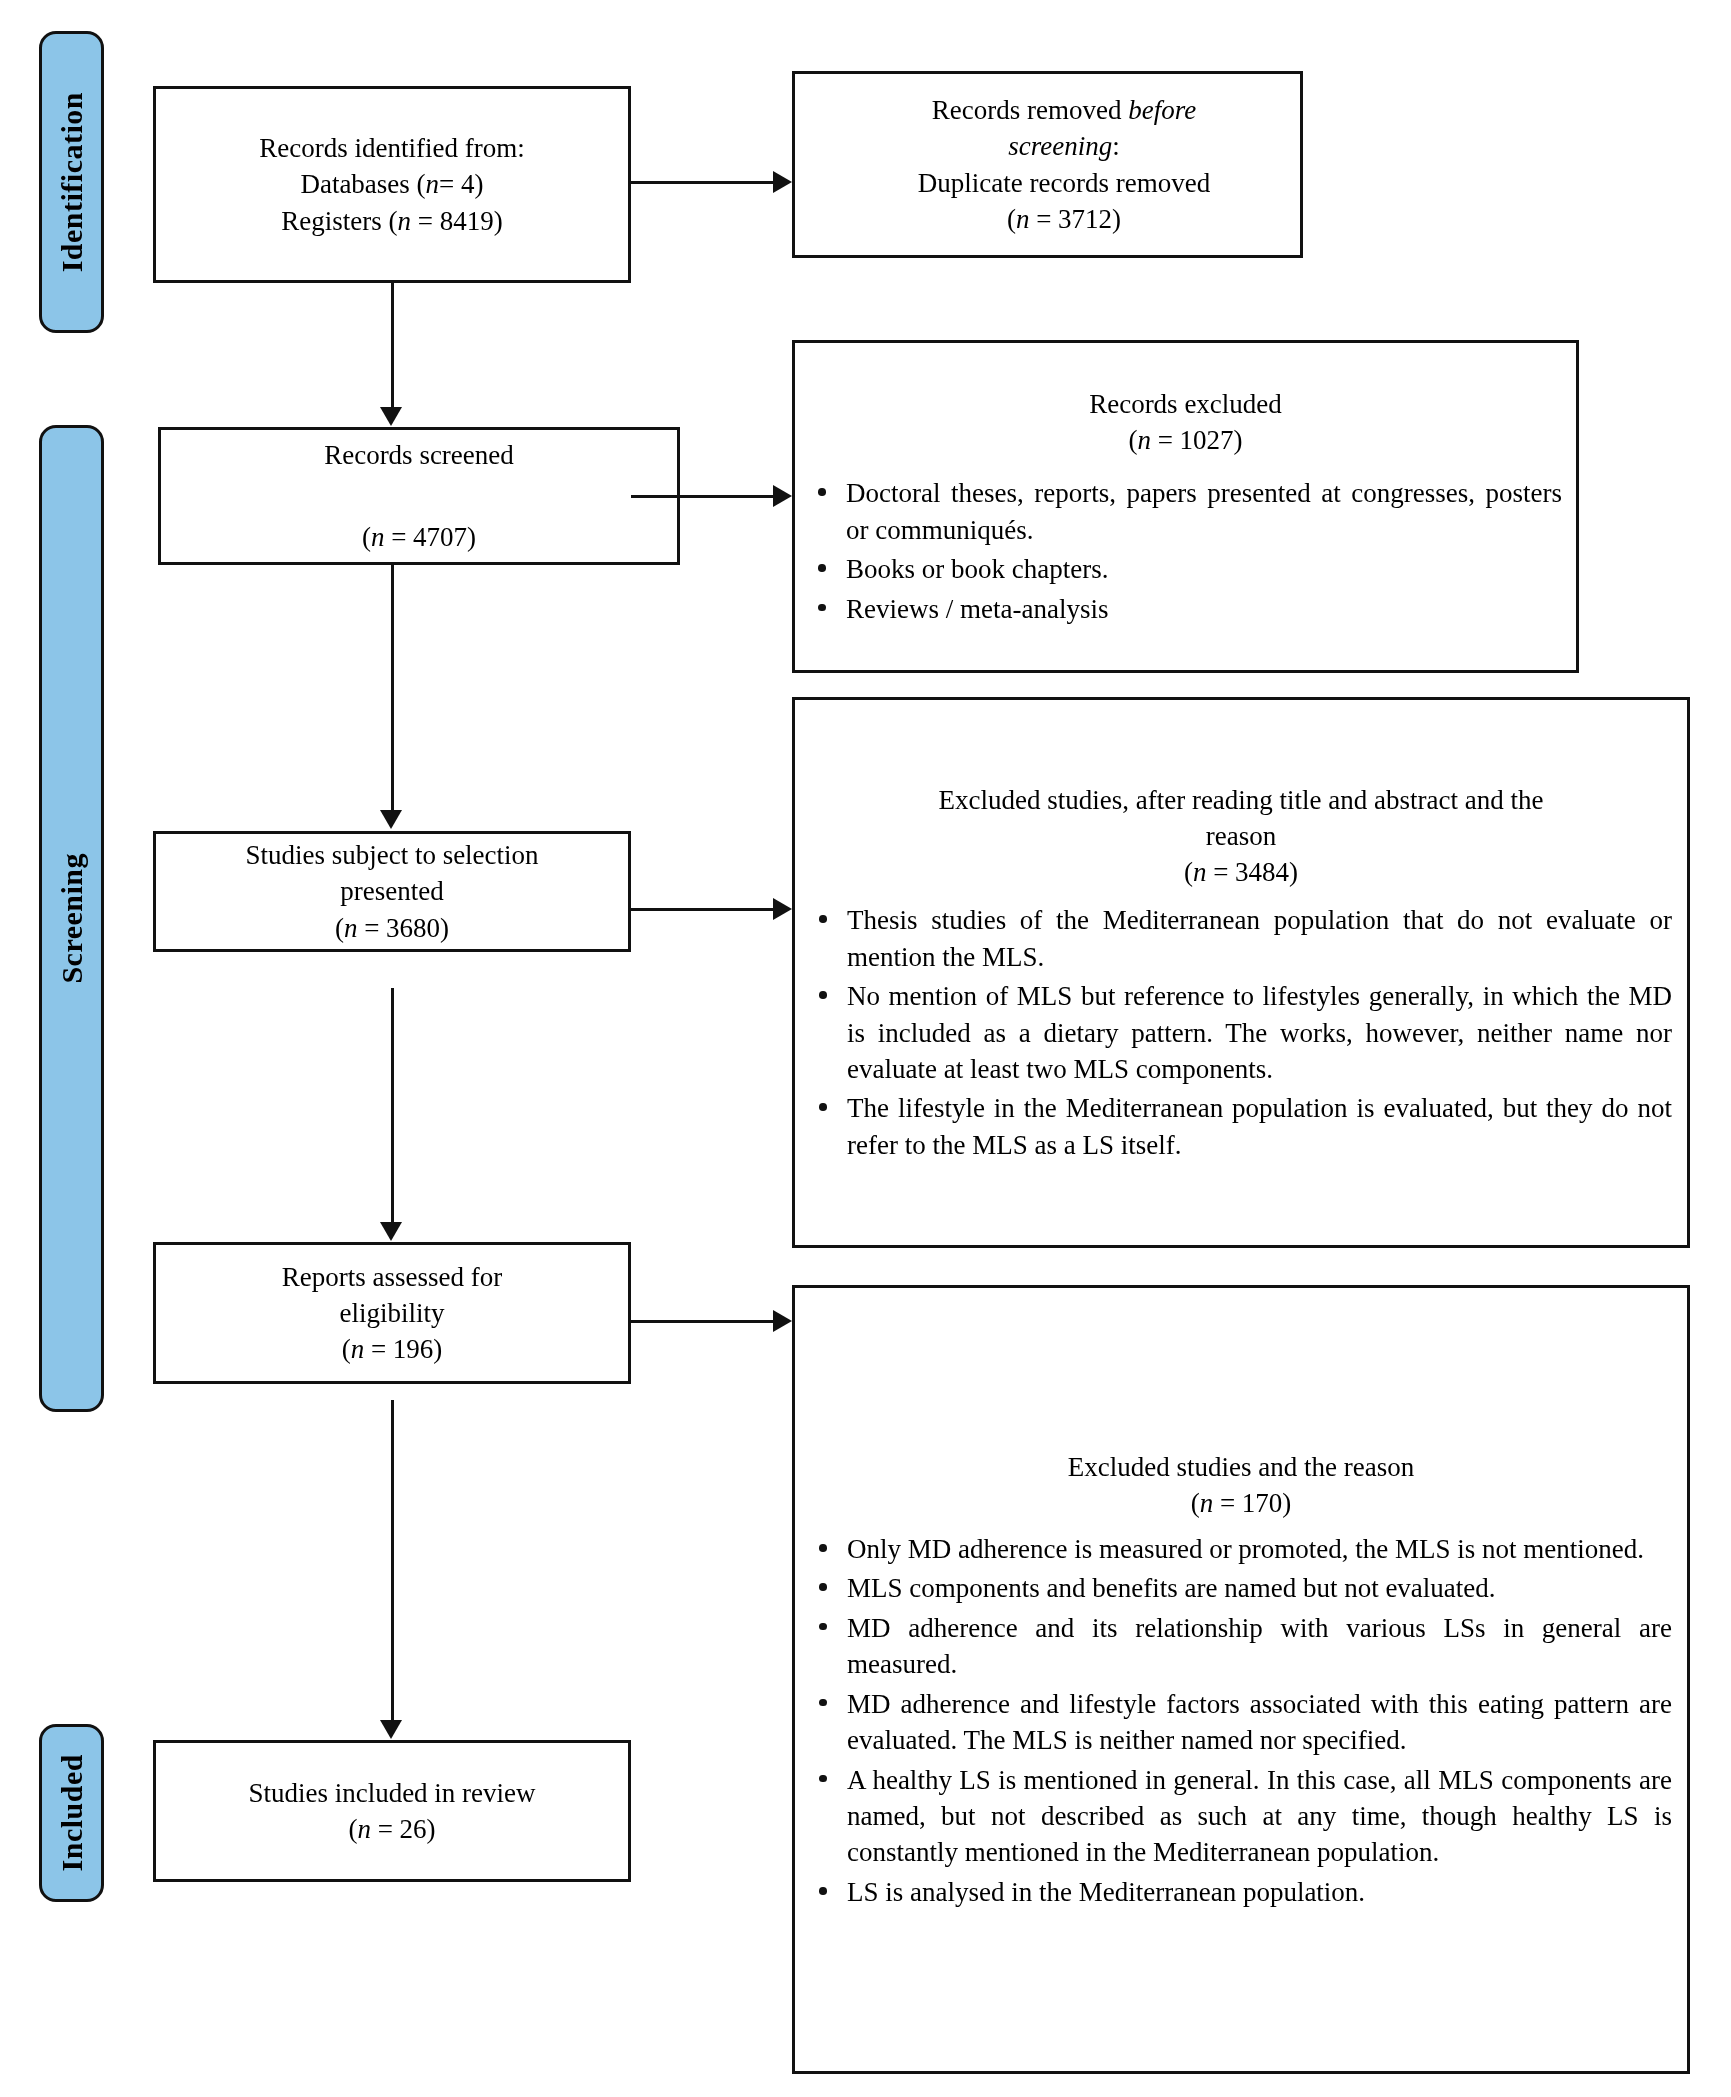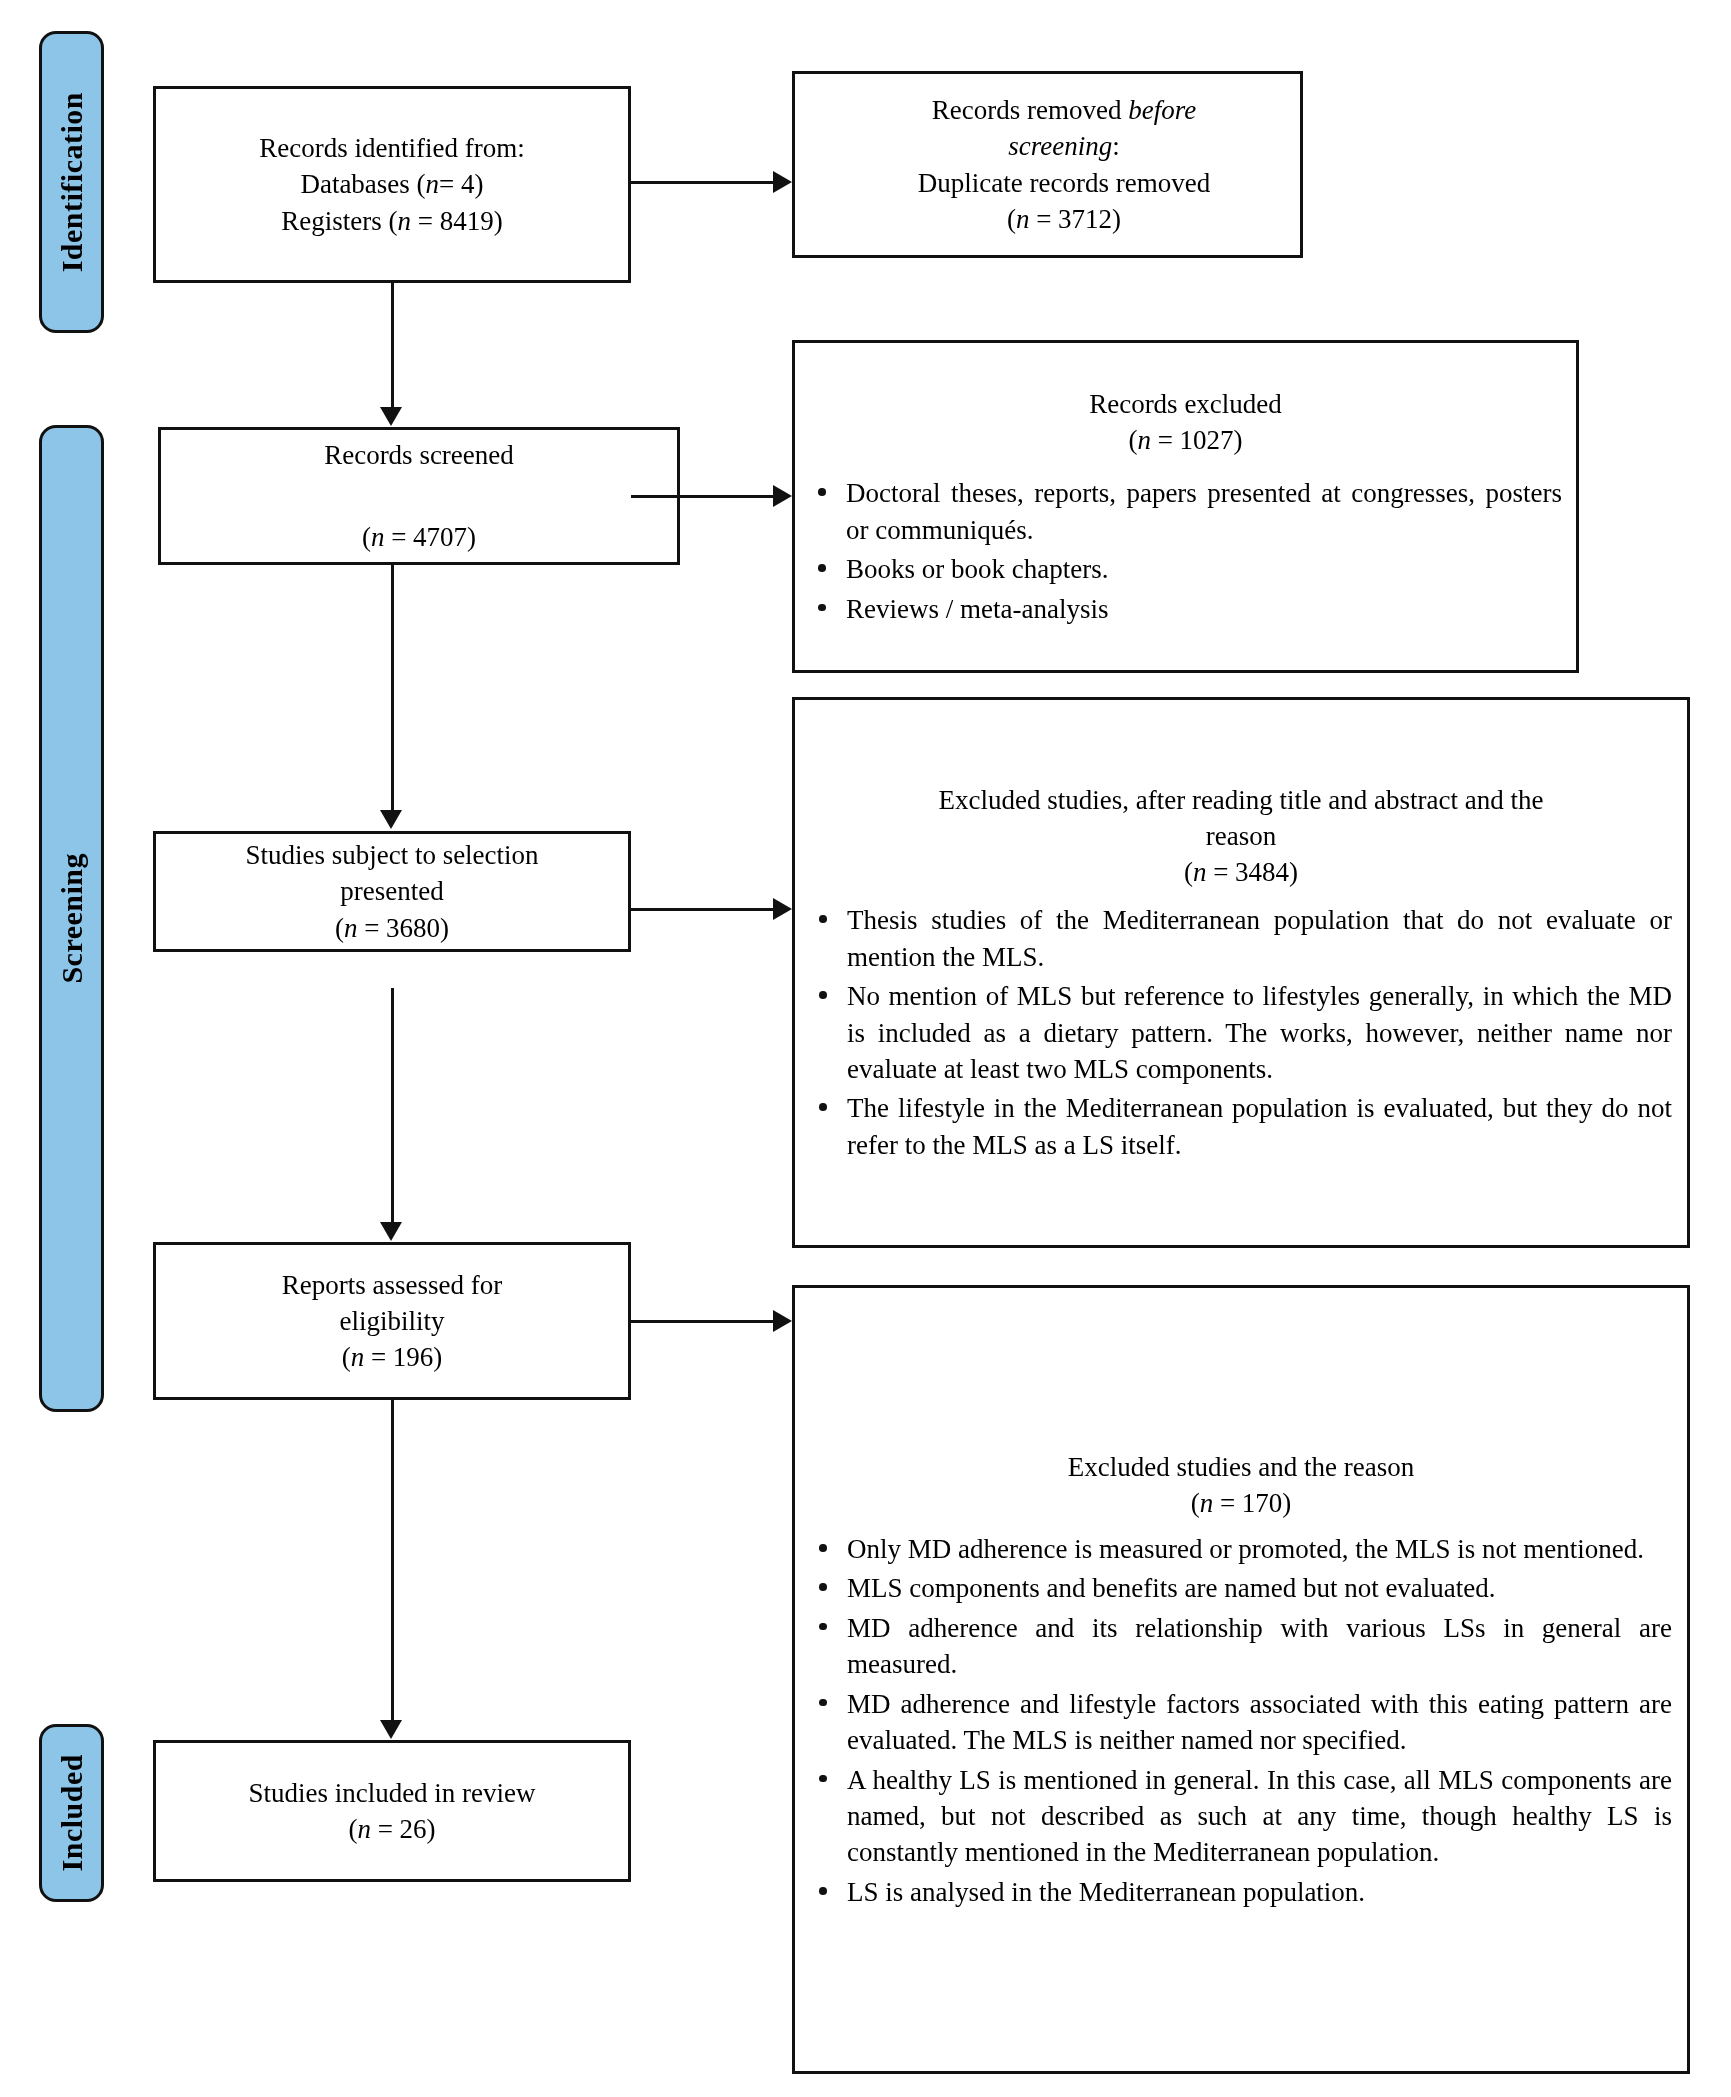--- a/index.html
+++ b/index.html
@@ -79,21 +79,21 @@
     <div class="ctr">Records screened</div>
     <div class="ctr">(<em>n</em> = 4707)</div>
   </div>
 
   <div class="box thick" style="left:153px;top:831px;width:478px;height:121px;">
     <div class="ctr">Studies subject to selection</div>
     <div class="ctr">presented</div>
     <div class="ctr">(<em>n</em> = 3680)</div>
   </div>
 
-  <div class="box thick" style="left:153px;top:1242px;width:478px;height:158px;">
+  <div class="box thick" style="left:153px;top:1242px;width:478px;height:142px;">
     <div class="ctr">Reports assessed for</div>
     <div class="ctr">eligibility</div>
     <div class="ctr">(<em>n</em> = 196)</div>
   </div>
 
   <div class="box thick" style="left:153px;top:1740px;width:478px;height:142px;font-family:Liberation Serif, serif;">
     <div class="ctr">Studies included in review</div>
     <div class="ctr">(<em>n</em> = 26)</div>
   </div>
 

